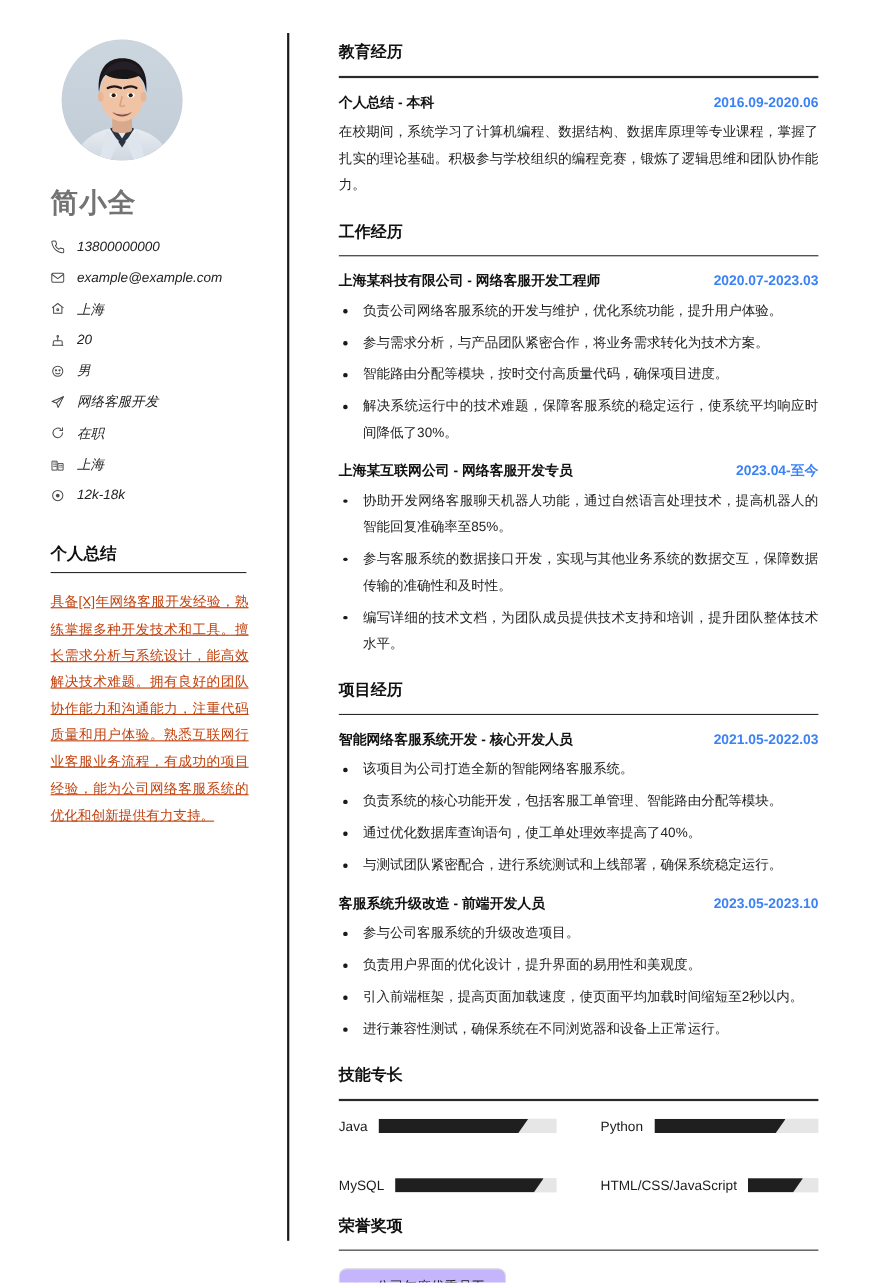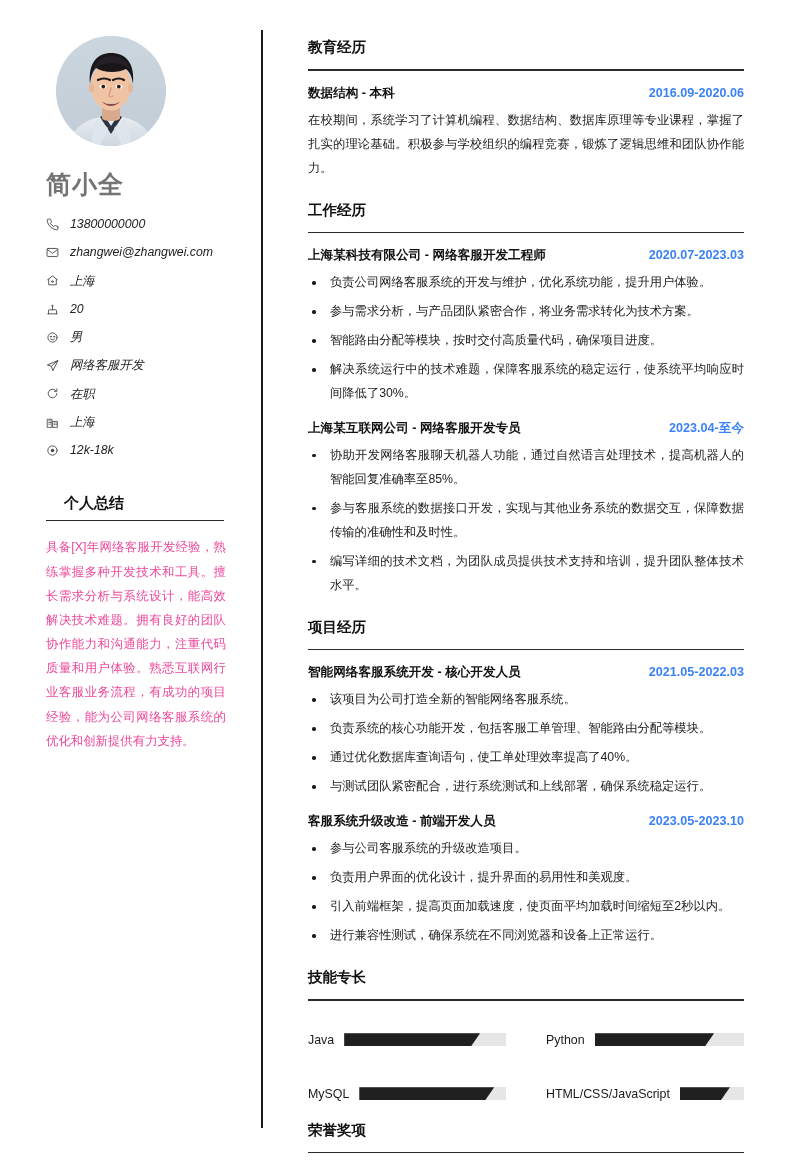--- a/index.html
+++ b/index.html
@@ -86,36 +86,37 @@
   }
   .contact-icon svg { display: block; }
   .contact-text { white-space: nowrap; }
 
   .side-section { margin-top: 36px; }
   .side-head {
     font-size: 15px;
     font-weight: bold;
     color: #111;
     padding-bottom: 7px;
-    margin-left: 20px;
+    margin-left: 2px;
   }
   .side-rule {
     height: 1.6px;
     background: #2a2a2a;
     width: 178px;
     margin-left: 2px;
   }
   .side-body {
     margin-top: 14px;
     margin-left: 2px;
     width: 180px;
     font-size: 12.4px;
     line-height: 1.95;
-    color: #ec4899;
+    color: #c2410c;
     text-align: justify;
+    text-decoration: underline;
   }
 
   
   .main {
     flex: 1;
     padding: 38px 50px 0 46px;
   }
 
   .section { margin-bottom: 20px; }
   .section-head {
@@ -172,21 +173,21 @@
     left: 4px;
     top: 10px;
     width: 3.5px;
     height: 3.5px;
     border-radius: 50%;
     background: #1a1a1a;
   }
 
   
   .skills-grid {
-    margin-top: 32px;
+    margin-top: 16px;
     display: grid;
     grid-template-columns: 1fr 1fr;
     column-gap: 54px;
     row-gap: 14px;
     gap: 40px;
   }
   .skill-row {
     display: flex;
     align-items: center;
   }
@@ -308,21 +309,21 @@
         <span class="contact-text">13800000000</span>
       </li>
 
       <li class="contact-item">
         <span class="contact-icon">
           <svg width="13" height="13" viewBox="0 0 24 24" fill="none" stroke="currentColor" stroke-width="1.7" stroke-linecap="round" stroke-linejoin="round">
             <rect x="2" y="4.5" width="20" height="15" rx="2"></rect>
             <path d="M2.5 6.5 12 13.5 21.5 6.5"></path>
           </svg>
         </span>
-        <span class="contact-text">zhangwei@zhangwei.com</span>
+        <span class="contact-text">example@example.com</span>
       </li>
 
       <li class="contact-item">
         <span class="contact-icon">
           <svg width="13" height="13" viewBox="0 0 24 24" fill="none" stroke="currentColor" stroke-width="1.7" stroke-linecap="round" stroke-linejoin="round">
             <path d="M3 10.5 12 3.5l9 7"></path>
             <path d="M5 10v10h14V10"></path>
             <circle cx="12" cy="14" r="1.6"></circle>
           </svg>
         </span>
@@ -407,21 +408,21 @@
   </aside>
 
   <main class="main">
 
     <section class="section">
       <div class="section-head">教育经历</div>
       <div class="section-rule"></div>
 
       <div class="entry">
         <div class="entry-top">
-          <span class="entry-title">数据结构 - 本科</span>
+          <span class="entry-title">个人总结 - 本科</span>
           <span class="entry-date">2016.09-2020.06</span>
         </div>
         <p class="entry-desc">在校期间，系统学习了计算机编程、数据结构、数据库原理等专业课程，掌握了扎实的理论基础。积极参与学校组织的编程竞赛，锻炼了逻辑思维和团队协作能力。</p>
       </div>
     </section>
 
     <section class="section">
       <div class="section-head">工作经历</div>
       <div class="section-rule"></div>
 

